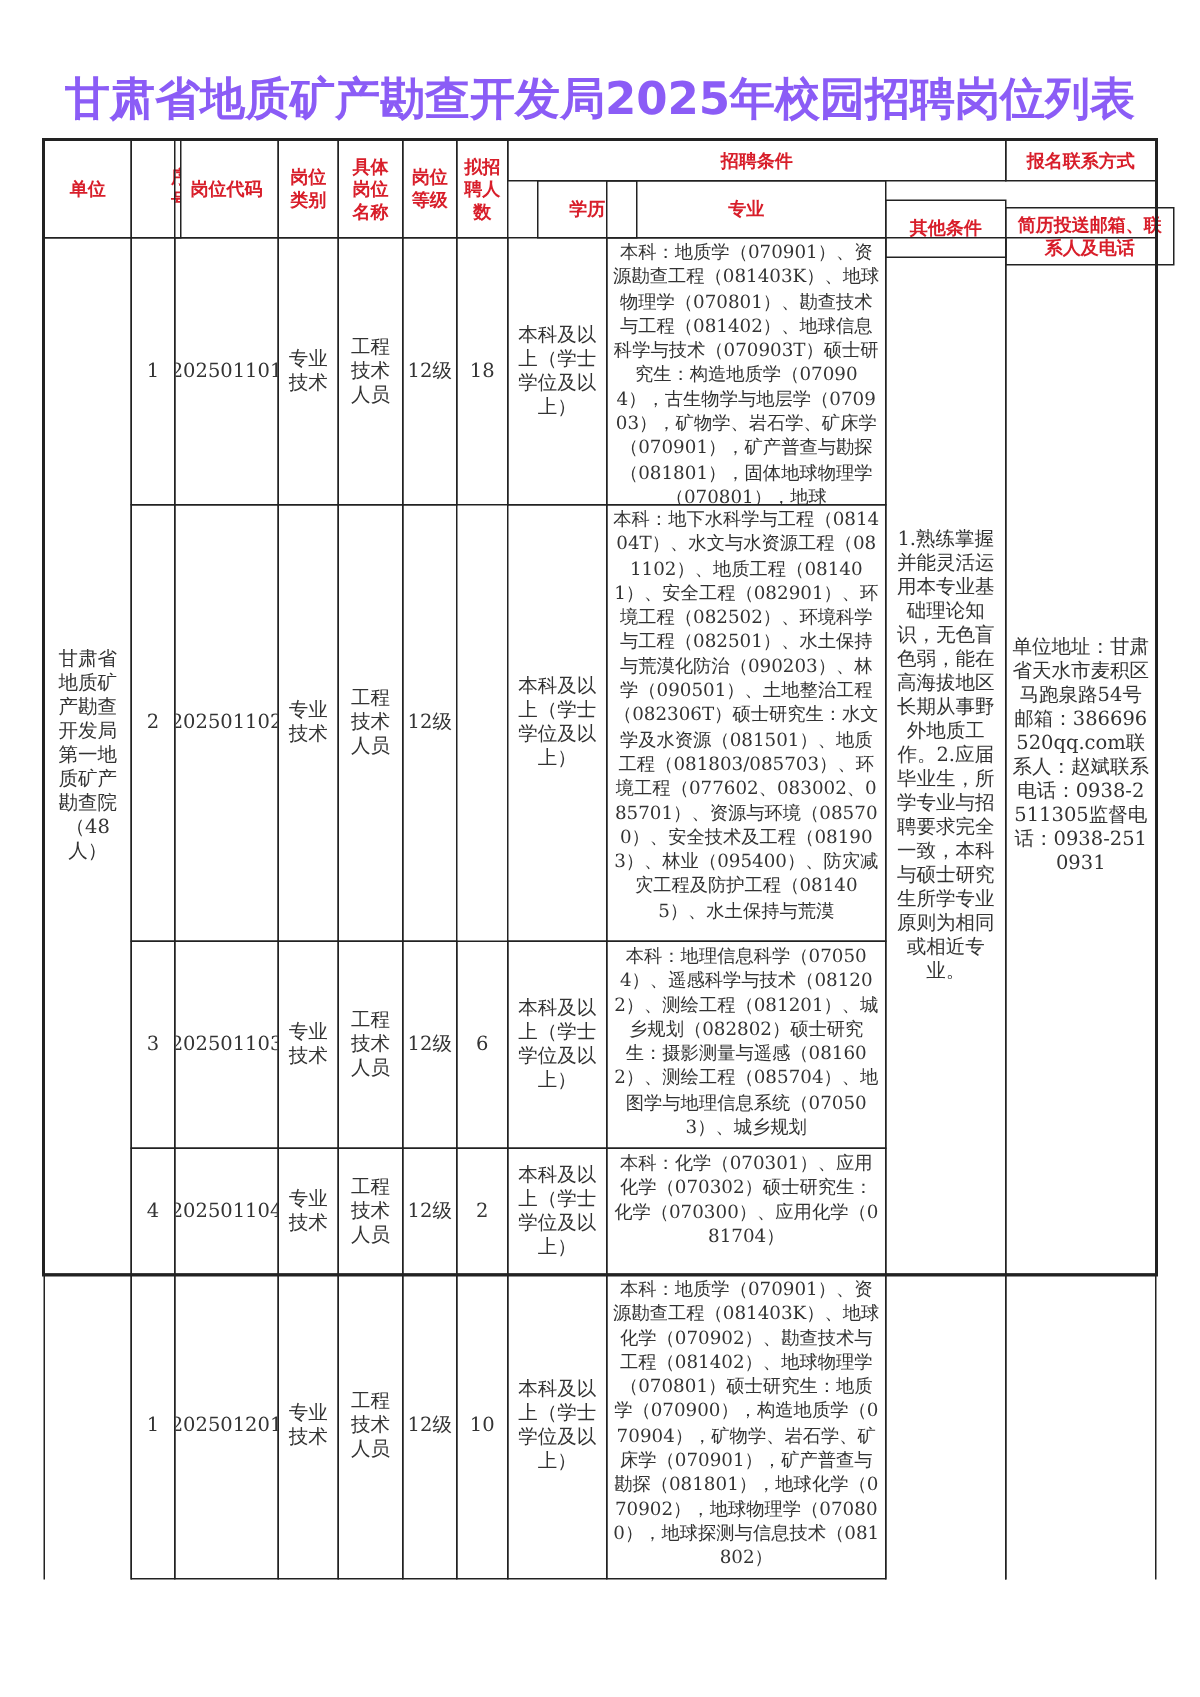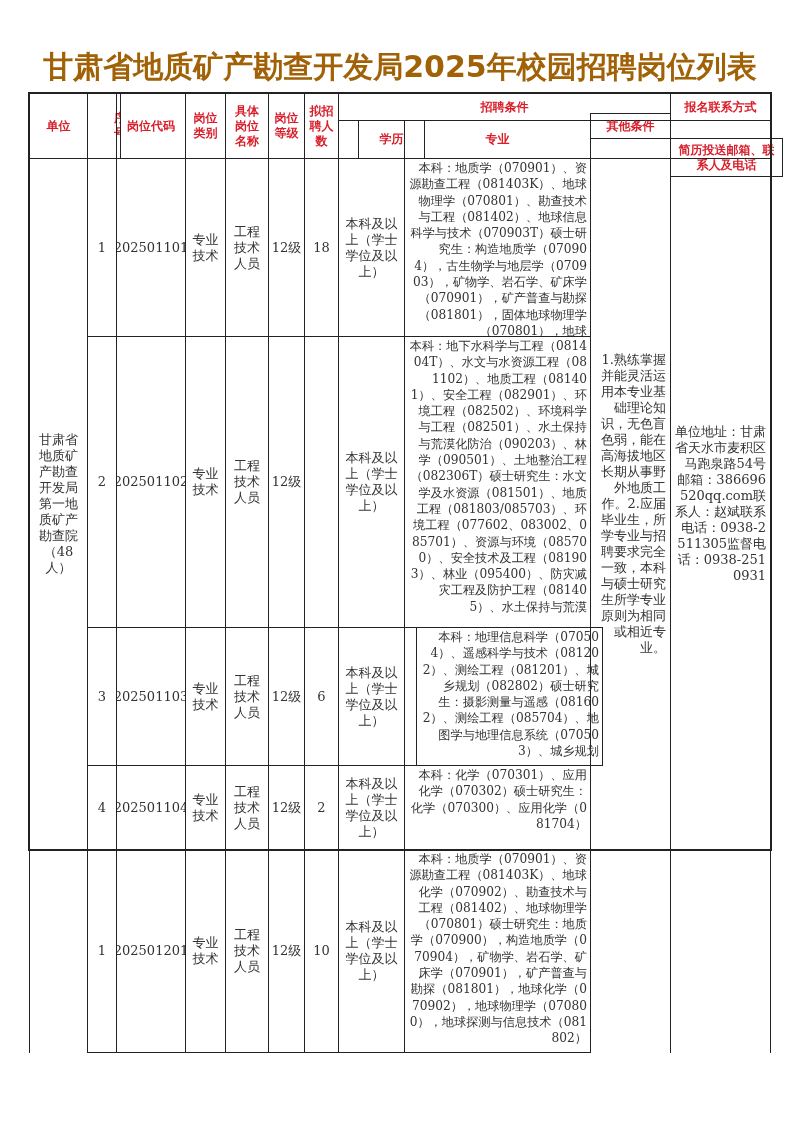--- a/index.html
+++ b/index.html
@@ -1,22 +1,22 @@
 <!DOCTYPE html>
 <html><head>
 <meta charset="utf-8">
 <style>
   html,body{margin:0;padding:0;background:#fff;}
   body{width:800px;height:1131px;position:relative;overflow:hidden;font-family:"DejaVu Serif","Liberation Serif",serif;color:#333;}
-  .title{position:absolute;left:0;top:46px;width:800px;text-align:center;color:#a16207;font-family:"DejaVu Sans","Liberation Sans",sans-serif;font-weight:bold;font-size:30px;letter-spacing:0px;line-height:42px;}
+  .title{position:absolute;left:0;top:46px;width:800px;text-align:center;color:#8b5cf6;font-family:"DejaVu Sans","Liberation Sans",sans-serif;font-weight:bold;font-size:30px;letter-spacing:0px;line-height:42px;}
   .grid{position:absolute;left:29px;top:93px;width:742px;height:960px;}
   .cell{position:absolute;box-sizing:border-box;border:1px solid #222;display:flex;align-items:center;justify-content:center;text-align:center;overflow:hidden;font-size:13px;line-height:16px;}
   .hdr{color:#d81e2a;font-family:"DejaVu Sans","Liberation Sans",sans-serif;font-weight:bold;font-size:12px;line-height:15px;}
   .txt{font-size:13px;line-height:16px;color:#333;}
-  .left{justify-content:flex-start;align-items:flex-start;text-align:right;padding:2px 3px;}
+  .left{justify-content:flex-start;align-items:flex-start;text-align:center;padding:2px 3px;}
   .spec{font-size:12.2px;line-height:16.3px;padding:1px 3px;word-break:break-all;}
   .vtxt{padding:0 4px;}
   .outer{position:absolute;box-sizing:border-box;border:2px solid #222;pointer-events:none;}
 </style>
 </head>
 <body>
 
 <div class="title">甘肃省地质矿产勘查开发局2025年校园招聘岗位列表</div>
 
 <div class="grid">
@@ -24,21 +24,21 @@
   <div class="cell hdr" style="left:0;top:0;width:59px;height:66px;">单位</div>
   <div class="cell hdr" style="left:58px;top:0;width:30px;height:66px;padding-left:32px;">序号</div>
   <div class="cell hdr" style="left:87px;top:0;width:70px;height:66px;">岗位代码</div>
   <div class="cell hdr vtxt" style="left:156px;top:0;width:41px;height:66px;">岗位类别</div>
   <div class="cell hdr vtxt" style="left:196px;top:0;width:44px;height:66px;">具体岗位名称</div>
   <div class="cell hdr vtxt" style="left:239px;top:0;width:37px;height:66px;">岗位等级</div>
   <div class="cell hdr vtxt" style="left:275px;top:0;width:35px;height:66px;">拟招聘人数</div>
   <div class="cell hdr" style="left:309px;top:0;width:333px;height:28px;">招聘条件</div>
   <div class="cell hdr" style="left:309px;top:27px;width:67px;height:39px;margin-left:20px;">学历</div>
   <div class="cell hdr" style="left:375px;top:27px;width:187px;height:39px;">专业</div>
-  <div class="cell hdr" style="left:561px;top:20px;width:81px;height:26px;">其他条件</div>
+  <div class="cell hdr" style="left:561px;top:40px;width:81px;height:39px;">其他条件</div>
   <div class="cell hdr" style="left:641px;top:0;width:101px;height:28px;">报名联系方式</div>
   <div class="cell hdr vtxt" style="left:641px;top:45px;width:113px;height:39px;">简历投送邮箱、联系人及电话</div>
 
   <div class="cell txt vtxt" style="left:0;top:65px;width:59px;height:692px;padding:0 6px;">甘肃省地质矿产勘查开发局第一地质矿产勘查院（48人）</div>
   <div class="cell txt left" style="left:561px;top:65px;width:81px;height:692px;align-items:center;padding:0 4px;">1.熟练掌握并能灵活运用本专业基础理论知识，无色盲色弱，能在高海拔地区长期从事野外地质工作。2.应届毕业生，所学专业与招聘要求完全一致，本科与硕士研究生所学专业原则为相同或相近专业。</div>
   <div class="cell txt left" style="left:641px;top:65px;width:101px;height:692px;align-items:center;padding:0 4px;word-break:break-all;">单位地址：甘肃省天水市麦积区马跑泉路54号邮箱：386696520qq.com联系人：赵斌联系电话：0938-2511305监督电话：0938-2510931</div>
 
   <div class="cell txt" style="left:58px;top:65px;width:30px;height:179px;">1</div>
   <div class="cell txt" style="left:87px;top:65px;width:70px;height:179px;">202501101</div>
   <div class="cell txt vtxt" style="left:156px;top:65px;width:41px;height:179px;">专业技术</div>
@@ -56,21 +56,21 @@
   <div class="cell txt vtxt" style="left:309px;top:243px;width:67px;height:292px;">本科及以上（学士学位及以上）</div>
   <div class="cell txt left spec" style="left:375px;top:243px;width:187px;height:292px;">本科：地下水科学与工程（081404T）、水文与水资源工程（081102）、地质工程（081401）、安全工程（082901）、环境工程（082502）、环境科学与工程（082501）、水土保持与荒漠化防治（090203）、林学（090501）、土地整治工程（082306T）硕士研究生：水文学及水资源（081501）、地质工程（081803/085703）、环境工程（077602、083002、085701）、资源与环境（085700）、安全技术及工程（081903）、林业（095400）、防灾减灾工程及防护工程（081405）、水土保持与荒漠</div>
 
   <div class="cell txt" style="left:58px;top:534px;width:30px;height:139px;">3</div>
   <div class="cell txt" style="left:87px;top:534px;width:70px;height:139px;">202501103</div>
   <div class="cell txt vtxt" style="left:156px;top:534px;width:41px;height:139px;">专业技术</div>
   <div class="cell txt vtxt" style="left:196px;top:534px;width:44px;height:139px;padding:0 6px;">工程技术人员</div>
   <div class="cell txt" style="left:239px;top:534px;width:37px;height:139px;">12级</div>
   <div class="cell txt" style="left:275px;top:534px;width:35px;height:139px;">6</div>
   <div class="cell txt vtxt" style="left:309px;top:534px;width:67px;height:139px;">本科及以上（学士学位及以上）</div>
-  <div class="cell txt left spec" style="left:375px;top:534px;width:187px;height:139px;margin-left:12px;">本科：地理信息科学（070504）、遥感科学与技术（081202）、测绘工程（081201）、城乡规划（082802）硕士研究生：摄影测量与遥感（081602）、测绘工程（085704）、地图学与地理信息系统（070503）、城乡规划</div>
+  <div class="cell txt left spec" style="left:375px;top:534px;width:187px;height:139px;">本科：地理信息科学（070504）、遥感科学与技术（081202）、测绘工程（081201）、城乡规划（082802）硕士研究生：摄影测量与遥感（081602）、测绘工程（085704）、地图学与地理信息系统（070503）、城乡规划</div>
 
   <div class="cell txt" style="left:58px;top:672px;width:30px;height:85px;">4</div>
   <div class="cell txt" style="left:87px;top:672px;width:70px;height:85px;">202501104</div>
   <div class="cell txt vtxt" style="left:156px;top:672px;width:41px;height:85px;">专业技术</div>
   <div class="cell txt vtxt" style="left:196px;top:672px;width:44px;height:85px;padding:0 6px;">工程技术人员</div>
   <div class="cell txt" style="left:239px;top:672px;width:37px;height:85px;">12级</div>
   <div class="cell txt" style="left:275px;top:672px;width:35px;height:85px;">2</div>
   <div class="cell txt vtxt" style="left:309px;top:672px;width:67px;height:85px;">本科及以上（学士学位及以上）</div>
   <div class="cell txt left spec" style="left:375px;top:672px;width:187px;height:85px;">本科：化学（070301）、应用化学（070302）硕士研究生：化学（070300）、应用化学（081704）</div>
 

